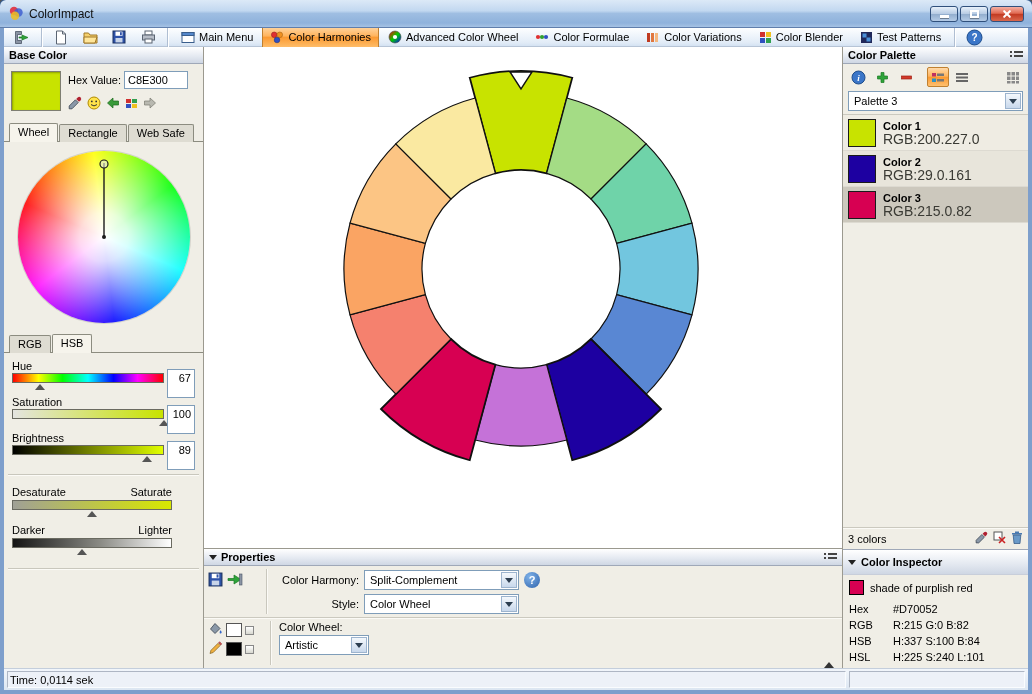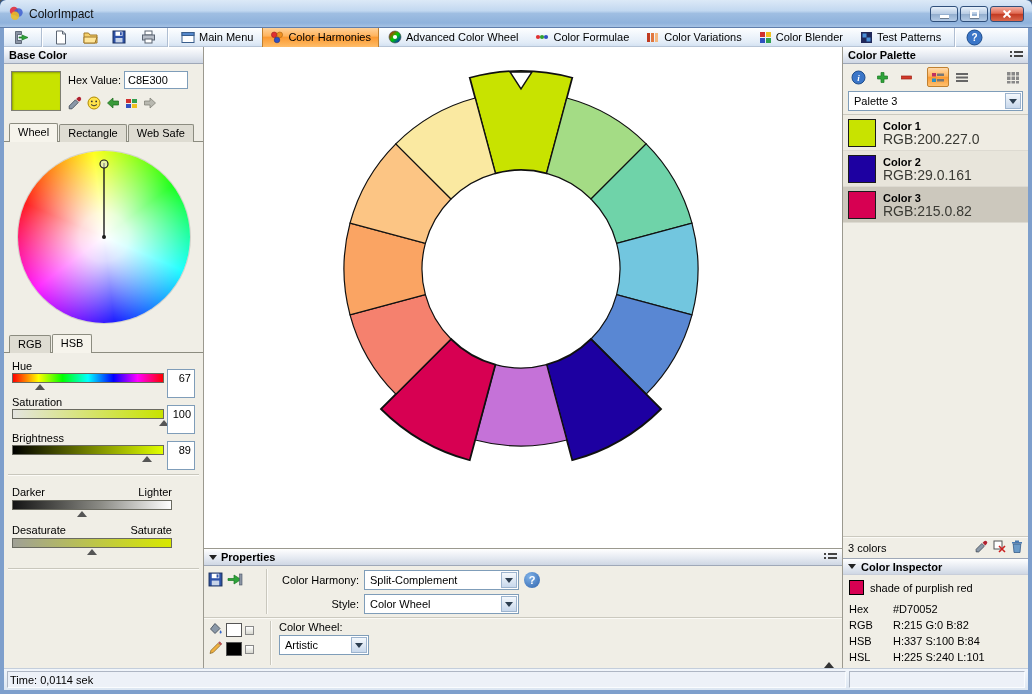--- a/index.html
+++ b/index.html
@@ -127,21 +127,21 @@
   .pal-list { border-top:1px solid #CBC9BF; }
   .pal-row { height:36px; display:flex; align-items:center; gap:7px; padding:0 5px; background:#EFECE3; border-bottom:1px solid #DDDAD1; }
   .pal-row.alt { background:#E8E5DB; }
   .pal-row.selected { background:#CCC8BD; }
   .pal-swatch { width:28px; height:28px; flex:none; border:1px solid #1A1A1A; }
   .pal-name { font-weight:bold; display:block; line-height:13px; }
   .pal-rgb { display:block; font-size:14px; color:#3A3A34; line-height:12px; }
   .pal-spacer { flex:1; }
   .pal-count-row { height:22px; flex:none; display:flex; align-items:center; gap:5px; padding:0 5px; border-top:1px solid #CBC9BF; box-shadow:0 1px 0 #FBFAF6 inset; }
   .pal-count-row .spacer { flex:1; }
-  .insp-header { height:17px; flex:none; background:linear-gradient(#FFFFFF,#E3E8F0 60%,#CFD7E4); border-top:1px solid #9FA8B8; border-bottom:1px solid #C8CEDA;
+  .insp-header { height:26px; flex:none; background:linear-gradient(#FFFFFF,#E3E8F0 60%,#CFD7E4); border-top:1px solid #9FA8B8; border-bottom:1px solid #C8CEDA;
     font-weight:bold; display:flex; align-items:center; gap:5px; padding:0 5px; }
   .insp-desc { display:flex; align-items:center; gap:6px; padding:5px 6px 3px; }
   .insp-swatch { width:15px; height:15px; flex:none; border:1px solid #000; }
   .insp-table { padding:3px 6px; }
   .insp-row { display:flex; height:16px; align-items:center; }
   .insp-row .lbl { width:44px; }
 
   
   .statusbar { height:22px; flex:none; background:linear-gradient(#F2F6FB,#DCE6F2); border-top:1px solid #C4CEDC; display:flex; align-items:center; gap:3px; padding:2px 3px; }
   .status-cell { height:17px; border:1px solid #AEB6C4; border-right-color:#FAFCFE; border-bottom-color:#FAFCFE; background:#EDF1F8; display:flex; align-items:center; padding:0 2px; }
@@ -397,36 +397,36 @@
             </div>
             <div class="slider-value">89</div>
           </div>
         </div>
 
         <div class="sep-line"></div>
 
         <div class="dual-sliders">
           <div class="dual-group">
             <div class="dual-labels">
+              <span>Desaturate</span>
+              <span>Saturate</span>
+            </div>
+            <div class="bar-wrap wide">
+              <div class="slider-bar bar-ds"></div>
+              <div class="slider-marker tri-up" style="left: calc(50% - 5px);"></div>
+            </div>
+          </div>
+          <div class="dual-group">
+            <div class="dual-labels">
               <span>Darker</span>
               <span>Lighter</span>
             </div>
             <div class="bar-wrap wide">
               <div class="slider-bar bar-dl"></div>
               <div class="slider-marker tri-up" style="left: calc(44% - 5px);"></div>
-            </div>
-          </div>
-          <div class="dual-group">
-            <div class="dual-labels">
-              <span>Desaturate</span>
-              <span>Saturate</span>
-            </div>
-            <div class="bar-wrap wide">
-              <div class="slider-bar bar-ds"></div>
-              <div class="slider-marker tri-up" style="left: calc(50% - 5px);"></div>
             </div>
           </div>
         </div>
 
         <div class="sep-line"></div>
       </div>
 
       <div class="center-panel">
         <div class="work-canvas">
           <svg id="harmony-wheel" width="638" height="453" viewBox="0 0 638 453">

